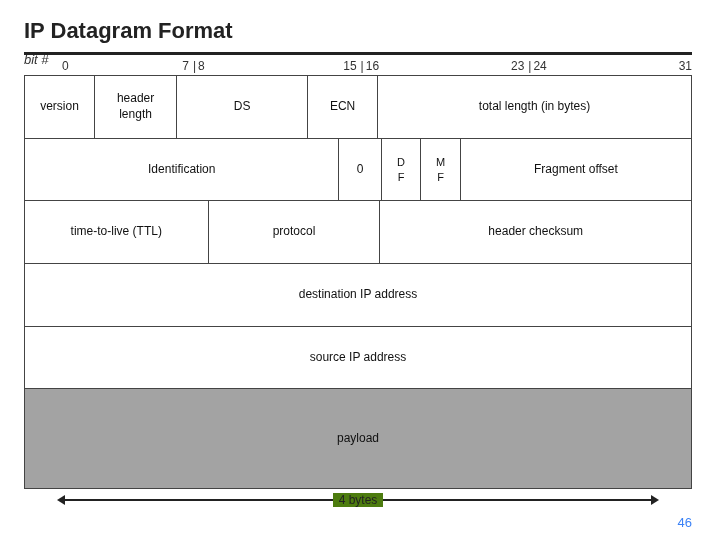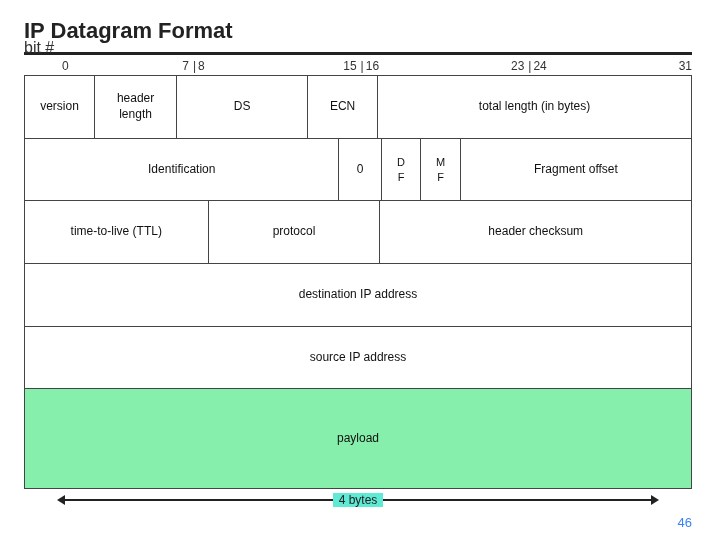--- a/index.html
+++ b/index.html
@@ -52,21 +52,21 @@
       text-align: center;
       padding: 2px 4px;
       font-size: 12px;
       line-height: 1.3;
       color: #111;
     }
     .cell:last-child {
       border-right: none;
     }
     .cell.gray {
-      background: #86efac;
+      background: #a3a3a3;
     }
     .cell.bold {
       font-weight: normal;
     }
     .bottom-area {
       margin-top: 6px;
       display: flex;
       align-items: center;
       justify-content: center;
       position: relative;
@@ -92,39 +92,39 @@
     }
     .arrow-right {
       border-top: 5px solid transparent;
       border-bottom: 5px solid transparent;
       border-left: 8px solid #222;
     }
     .four-bytes-label {
       position: absolute;
       font-size: 12px;
       color: #222;
-      background: #5eead4;
+      background: #4d7c0f;
       padding: 0 6px;
     }
     .page-num {
       text-align: right;
       font-size: 13px;
       color: #3b82f6;
       margin-top: 10px;
     }
   </style>
 </head>
 <body>
 
 <div class="page">
   <div class="title">IP Datagram Format</div>
   <hr class="thick-rule">
 
   <div style="display:flex; padding-left:38px; margin-bottom:2px; position:relative; font-size:12px; color:#333;">
-    <span style="position:absolute;left:0;bottom:16px;font-size:16px;">bit #</span>
+    <span style="position:absolute;left:0;bottom:6px;font-size:13px;font-style:italic;">bit #</span>
     <span style="flex:1;">0</span>
     <span style="position:relative;flex:1;text-align:right;padding-right:2px;">7</span>
     <span style="padding:0 2px;">|</span>
     <span style="flex:0.5;">8</span>
     <span style="flex:2;text-align:right;padding-right:2px;">15</span>
     <span style="padding:0 2px;">|</span>
     <span style="flex:0.5;">16</span>
     <span style="flex:2;text-align:right;padding-right:2px;">23</span>
     <span style="padding:0 2px;">|</span>
     <span style="flex:0.5;">24</span>

